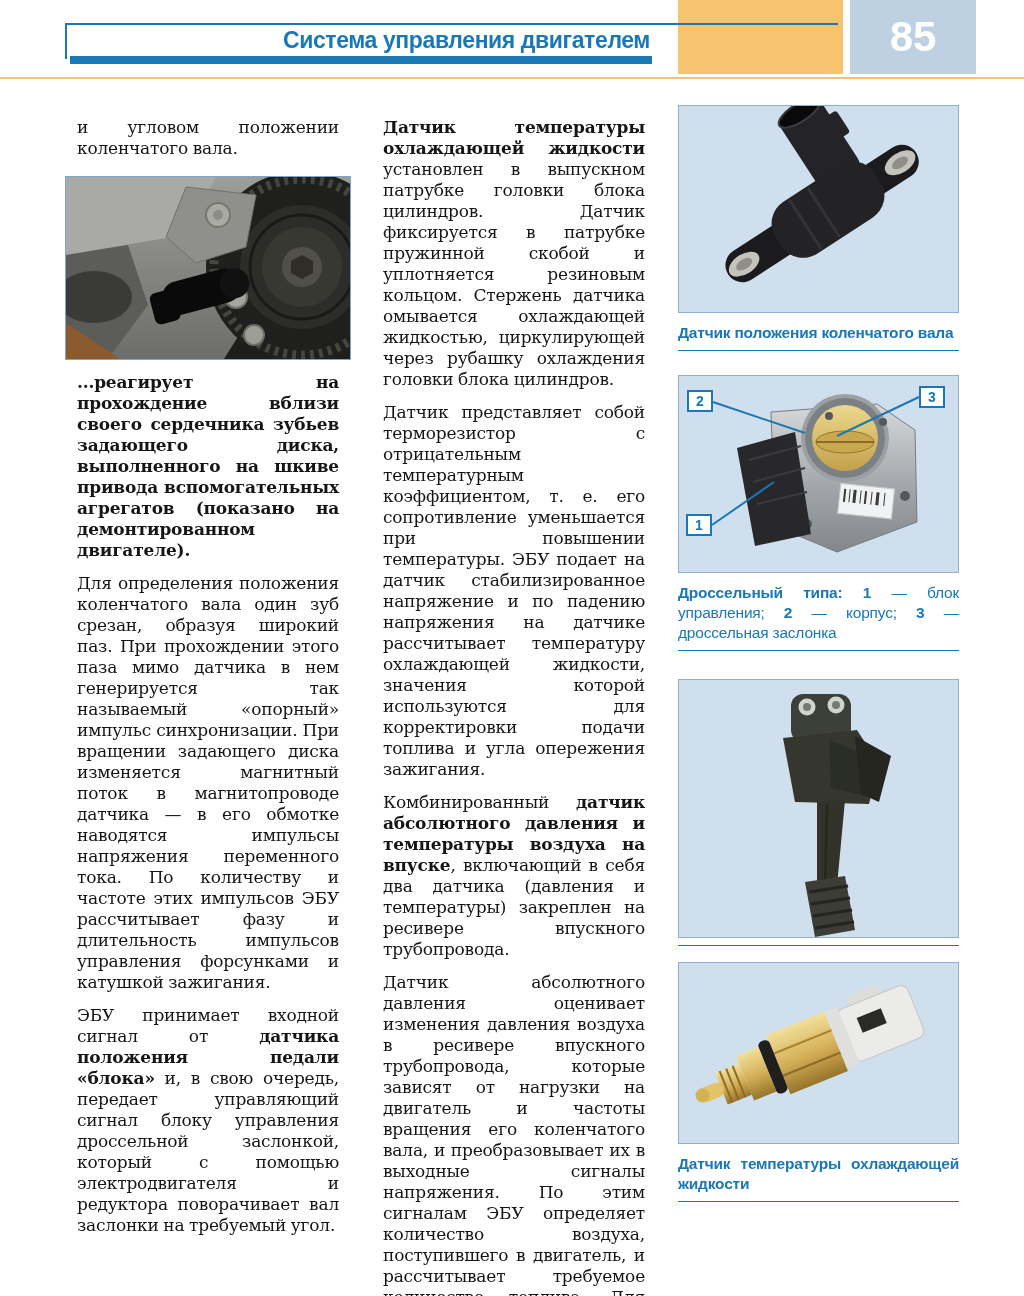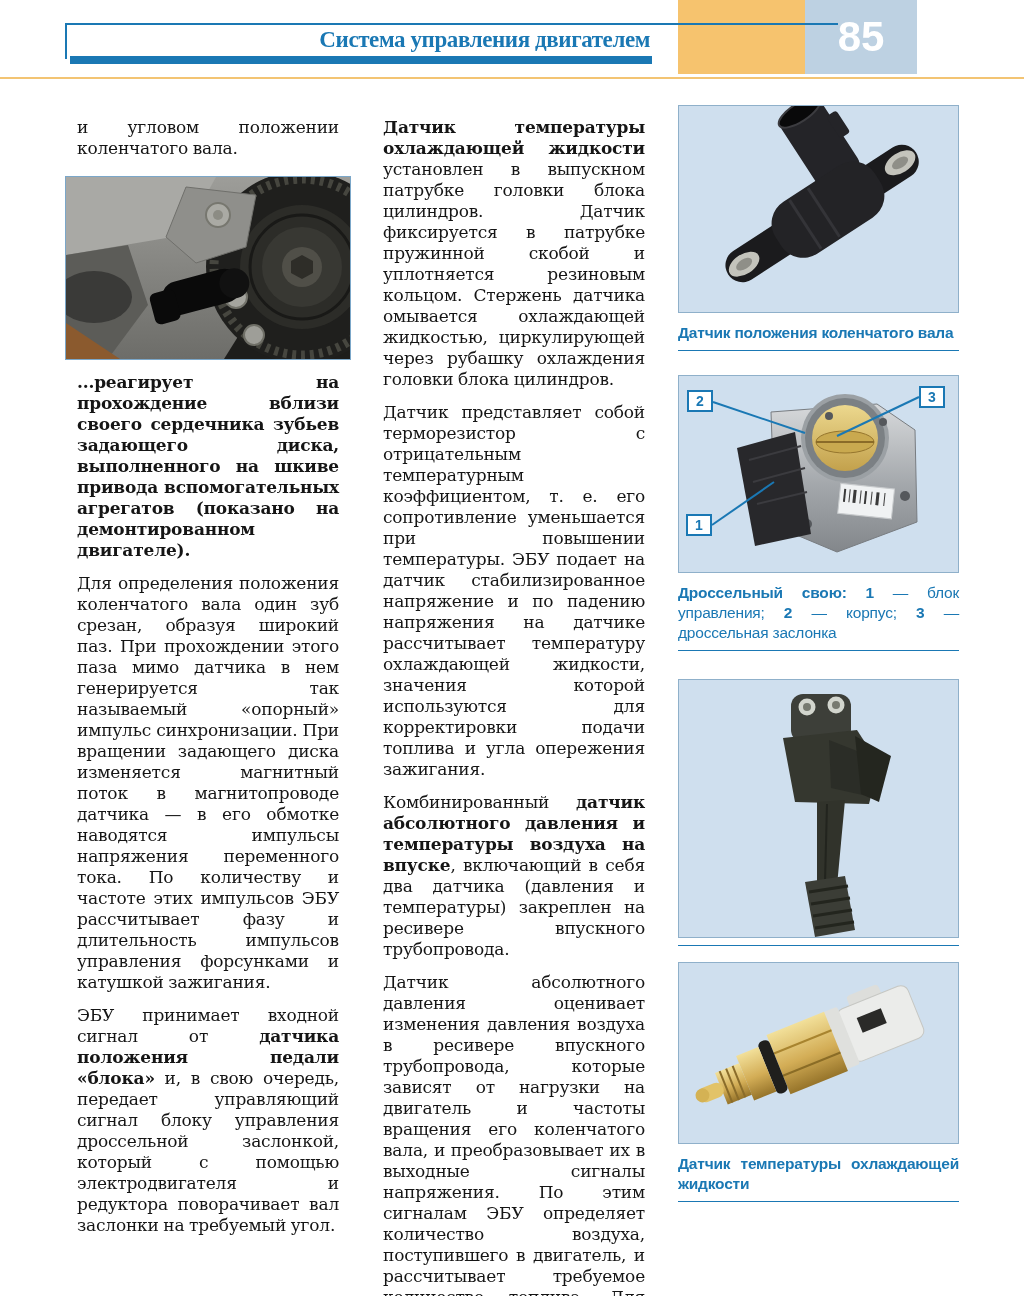--- a/index.html
+++ b/index.html
@@ -2,25 +2,25 @@
 <html lang="ru"><head>
 <meta charset="utf-8">
 <style>
   html,body{margin:0;padding:0;background:#ffffff;}
   .page{position:relative;width:1024px;height:1296px;background:#fff;overflow:hidden;
         font-family:"DejaVu Serif",serif;color:#151515;}
   
   .hdr-topline{position:absolute;left:65px;top:23px;width:773px;height:2px;background:#1a78b4;z-index:3;}
   .hdr-leftline{position:absolute;left:65px;top:23px;width:2px;height:36px;background:#1a78b4;z-index:3;}
   .hdr-title{position:absolute;left:65px;top:27px;width:585px;text-align:right;
-             font-family:Liberation Serif, serif;font-weight:bold;font-size:23px;
+             font-family:Liberation Sans, sans-serif;font-weight:bold;font-size:23px;
              letter-spacing:-0.4px;color:#1a78b4;z-index:3;}
   .hdr-bar{position:absolute;left:70px;top:56px;width:582px;height:8px;background:#1a78b4;z-index:3;}
   .hdr-orange{position:absolute;left:678px;top:0;width:165px;height:74px;background:#f6c36e;z-index:1;}
-  .hdr-pagenum{position:absolute;left:805px;top:0;width:112px;height:74px;background:#bdd1e2;
+  .hdr-pagenum{position:absolute;left:850px;top:0;width:126px;height:74px;background:#bdd1e2;
                display:flex;align-items:center;justify-content:center;z-index:1;}
   .hdr-pagenum span{font-family:"Liberation Sans",sans-serif;font-weight:bold;font-size:42px;color:#ffffff;}
   .hdr-orangeline{position:absolute;left:0;top:77px;width:1024px;height:2px;background:#f3c473;}
   
   .col{position:absolute;top:105px;}
   .col-left{left:65px;width:286px;}
   .col-middle{left:371px;width:286px;}
   .col-right{left:678px;width:281px;}
   .paras p{margin:12px;font-size:17px;line-height:21px;text-align:justify;
            letter-spacing:-0.2px;word-spacing:-0.5px;hyphens:auto;}
@@ -181,21 +181,21 @@
         <div class="callout" style="left:8px;top:14px;">
           <span>2</span>
         </div>
         <div class="callout" style="left:240px;top:10px;">
           <span>3</span>
         </div>
         <div class="callout" style="left:7px;top:138px;">
           <span>1</span>
         </div>
       </div>
-      <figcaption class="fig-cap"><b>Дроссельный свою: </b><b>1</b><span> — блок управления; </span><b>2</b><span> — корпус; </span><b>3</b><span> — дроссельная заслонка</span></figcaption>
+      <figcaption class="fig-cap"><b>Дроссельный типа: </b><b>1</b><span> — блок управления; </span><b>2</b><span> — корпус; </span><b>3</b><span> — дроссельная заслонка</span></figcaption>
       <div class="cap-rule"></div>
     </figure>
 
     <figure class="fig" style="margin-top:28px;">
       <div class="fig-img" style="width:279px;height:257px;">
         <svg width="279" height="257" viewBox="0 0 279 257">
           <rect x="112" y="14" width="60" height="48" rx="12" fill="#3d3f39"></rect>
           <circle cx="128" cy="27" r="8.5" fill="#d2d5cd"></circle>
             <circle cx="128" cy="27" r="4" fill="#777a70"></circle>
           <circle cx="157" cy="25" r="8.5" fill="#d2d5cd"></circle>

